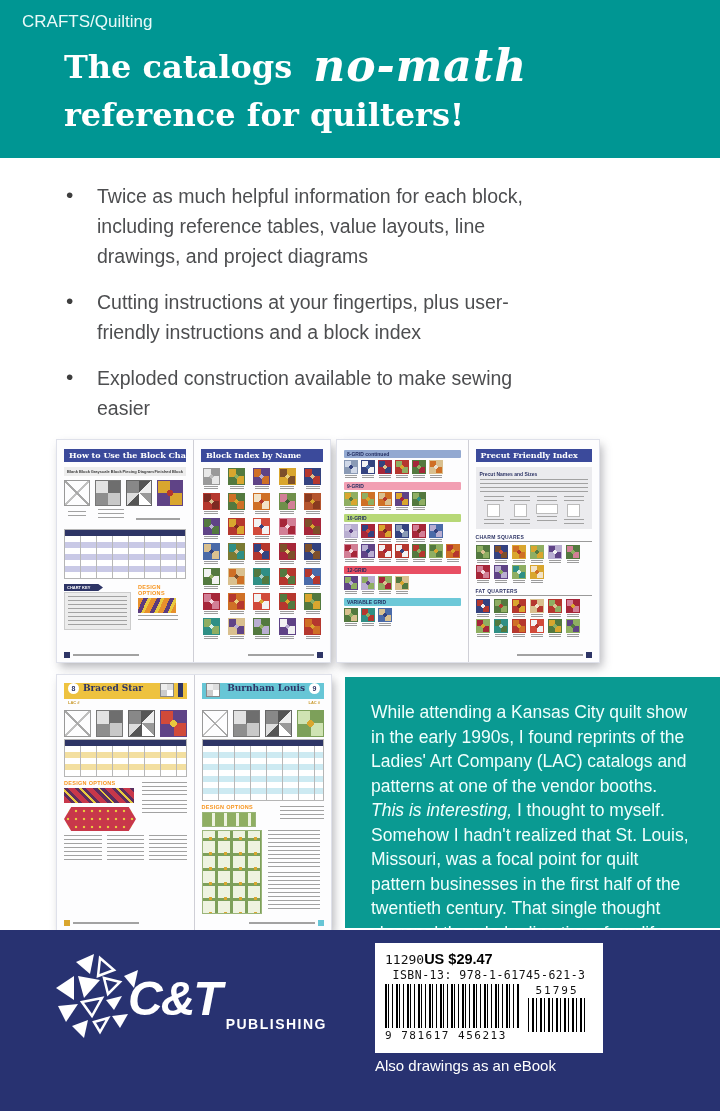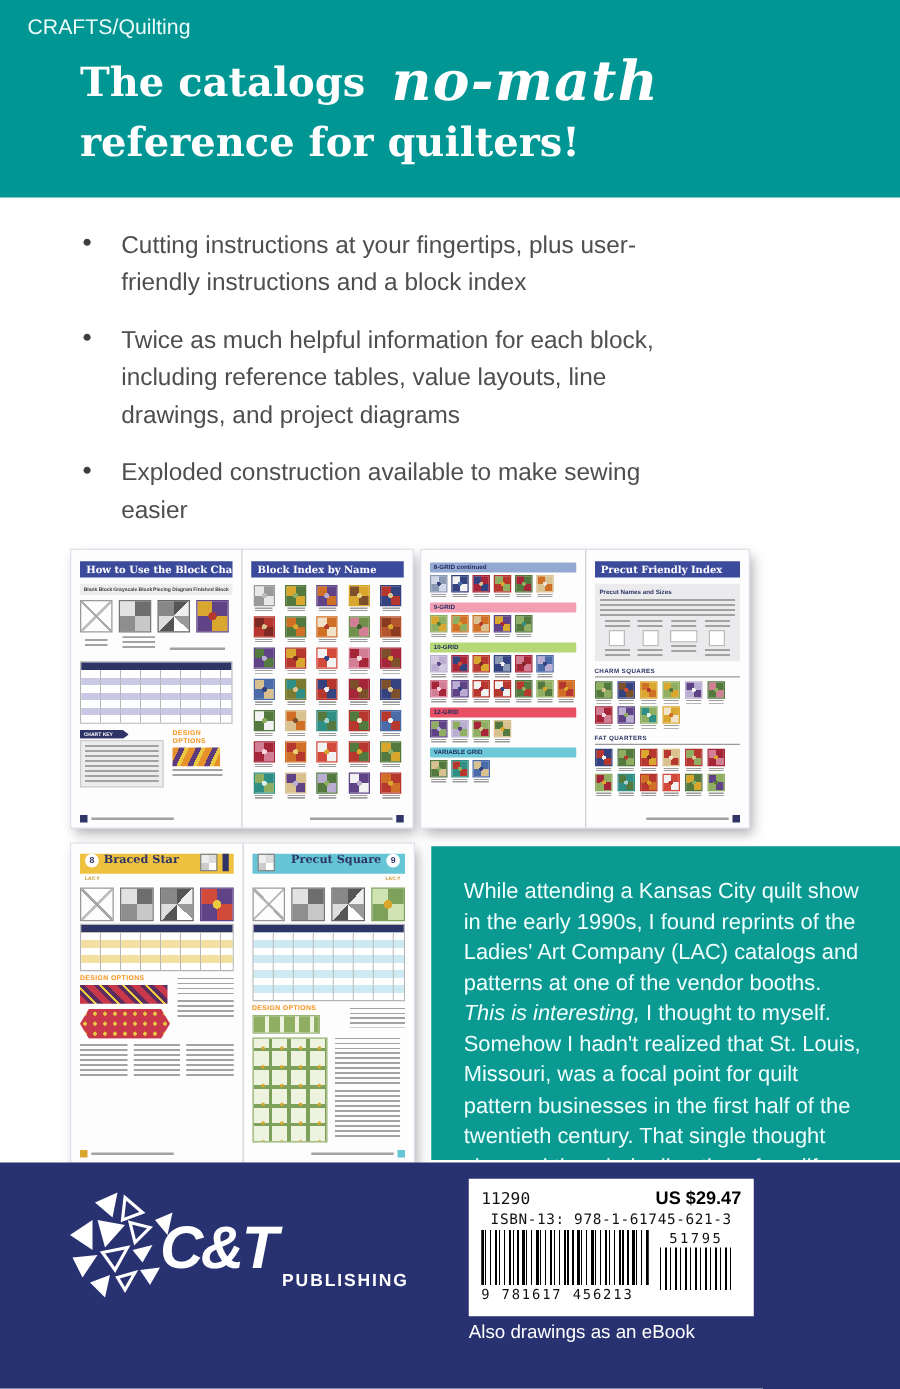--- a/index.html
+++ b/index.html
@@ -149,21 +149,21 @@
   .quote .attr{margin-top:15px;font-family:"DejaVu Serif",serif;font-weight:bold;font-size:17px;}
 
   
   .footer{position:absolute;left:0;top:930px;width:720px;height:181px;background:var(--navy-footer,#283271);}
   .logo{position:absolute;left:48px;top:18px;display:flex;align-items:center;}
   .logo-cnt{font-style:italic;font-weight:bold;font-size:48px;color:#fff;letter-spacing:-2px;margin-left:-20px;}
   .logo-pub{color:#fff;font-size:14px;font-weight:bold;letter-spacing:1.5px;margin-left:5px;
             align-self:flex-end;margin-bottom:16px;}
   .bcbox{position:absolute;left:375px;top:13px;width:228px;height:110px;background:#fff;
          padding:8px 10px;box-sizing:border-box;}
-  .bcrow1{display:flex;justify-content:space-between;align-items:baseline;}
+  .bcrow1{display:flex;align-items:baseline;}
   .bcsku{font-family:"DejaVu Sans Mono",monospace;font-size:13px;color:#111;}
   .bcprice{font-weight:bold;font-size:14.5px;color:#000;}
   .bcisbn{font-family:"DejaVu Sans Mono",monospace;font-size:11.5px;color:#111;margin-top:1px;
           text-align:center;letter-spacing:.5px;white-space:nowrap;}
   .bars-wrap{display:flex;gap:9px;margin-top:2px;align-items:flex-start;}
   .bars-main-col{display:flex;flex-direction:column;}
   .bars-main{width:134px;height:44px;
              background:repeating-linear-gradient(90deg,#000 0 2px,#fff 2px 3px,#000 3px 4px,#fff 4px 7px,#000 7px 8px,#fff 8px 11px);}
   .ean{font-family:"DejaVu Sans Mono",monospace;font-size:11px;color:#111;letter-spacing:1.5px;margin-top:1px;}
   .addon{display:flex;flex-direction:column;align-items:center;}
@@ -178,22 +178,22 @@
 <div class="teal-band">
   <div class="category">CRAFTS/Quilting</div>
   <div class="headline">
     <span>The catalogs</span><span class="script">no-math</span><br>
     <span>reference for quilters!</span>
   </div>
 </div>
 
 <div class="bullets">
   <ul>
+    <li><span>Twice as much helpful information for each block, including reference tables, value layouts, line drawings, and project diagrams</span></li>
     <li><span>Cutting instructions at your fingertips, plus user-friendly instructions and a block index</span></li>
-    <li><span>Twice as much helpful information for each block, including reference tables, value layouts, line drawings, and project diagrams</span></li>
     <li><span>Exploded construction available to make sewing easier</span></li>
   </ul>
 </div>
 
 <div class="spread s1" id="spread1">
   <div class="pg">
     <div class="pbar">How to Use the Block Charts</div>
     <div class="lblrow">
       <span>Blank Block</span>
       <span>Grayscale Block</span>
@@ -703,21 +703,21 @@
         <div class="tx"></div>
     </div>
     <div class="pfoot">
       <div class="pnum gold"></div>
         <div class="tx1"></div>
     </div>
   </div>
   <div class="pg s3r">
     <div class="hbar cyan">
       <div class="hthumb"></div>
-      <div class="htitle r">Precut Square</div>
+      <div class="htitle r">Burnham Louis</div>
       <div class="hnum">9</div>
     </div>
     <div class="lacline r">LAC #</div>
     <div class="drow">
       <div class="dsq d-line"></div>
       <div class="dsq d-gray"></div>
       <div class="dsq d-piece"></div>
       <div class="dsq d-color" style="border-color: rgb(125, 160, 90); background: radial-gradient(circle, rgb(217, 166, 46) 0px, rgb(217, 166, 46) 19%, transparent 20%), conic-gradient(rgb(125, 160, 90) 0deg, rgb(125, 160, 90) 25%, rgb(207, 227, 179) 0deg, rgb(207, 227, 179) 50%, rgb(125, 160, 90) 0deg, rgb(125, 160, 90) 75%, rgb(207, 227, 179) 0deg);"></div>
     </div>
     <div class="mtable">

